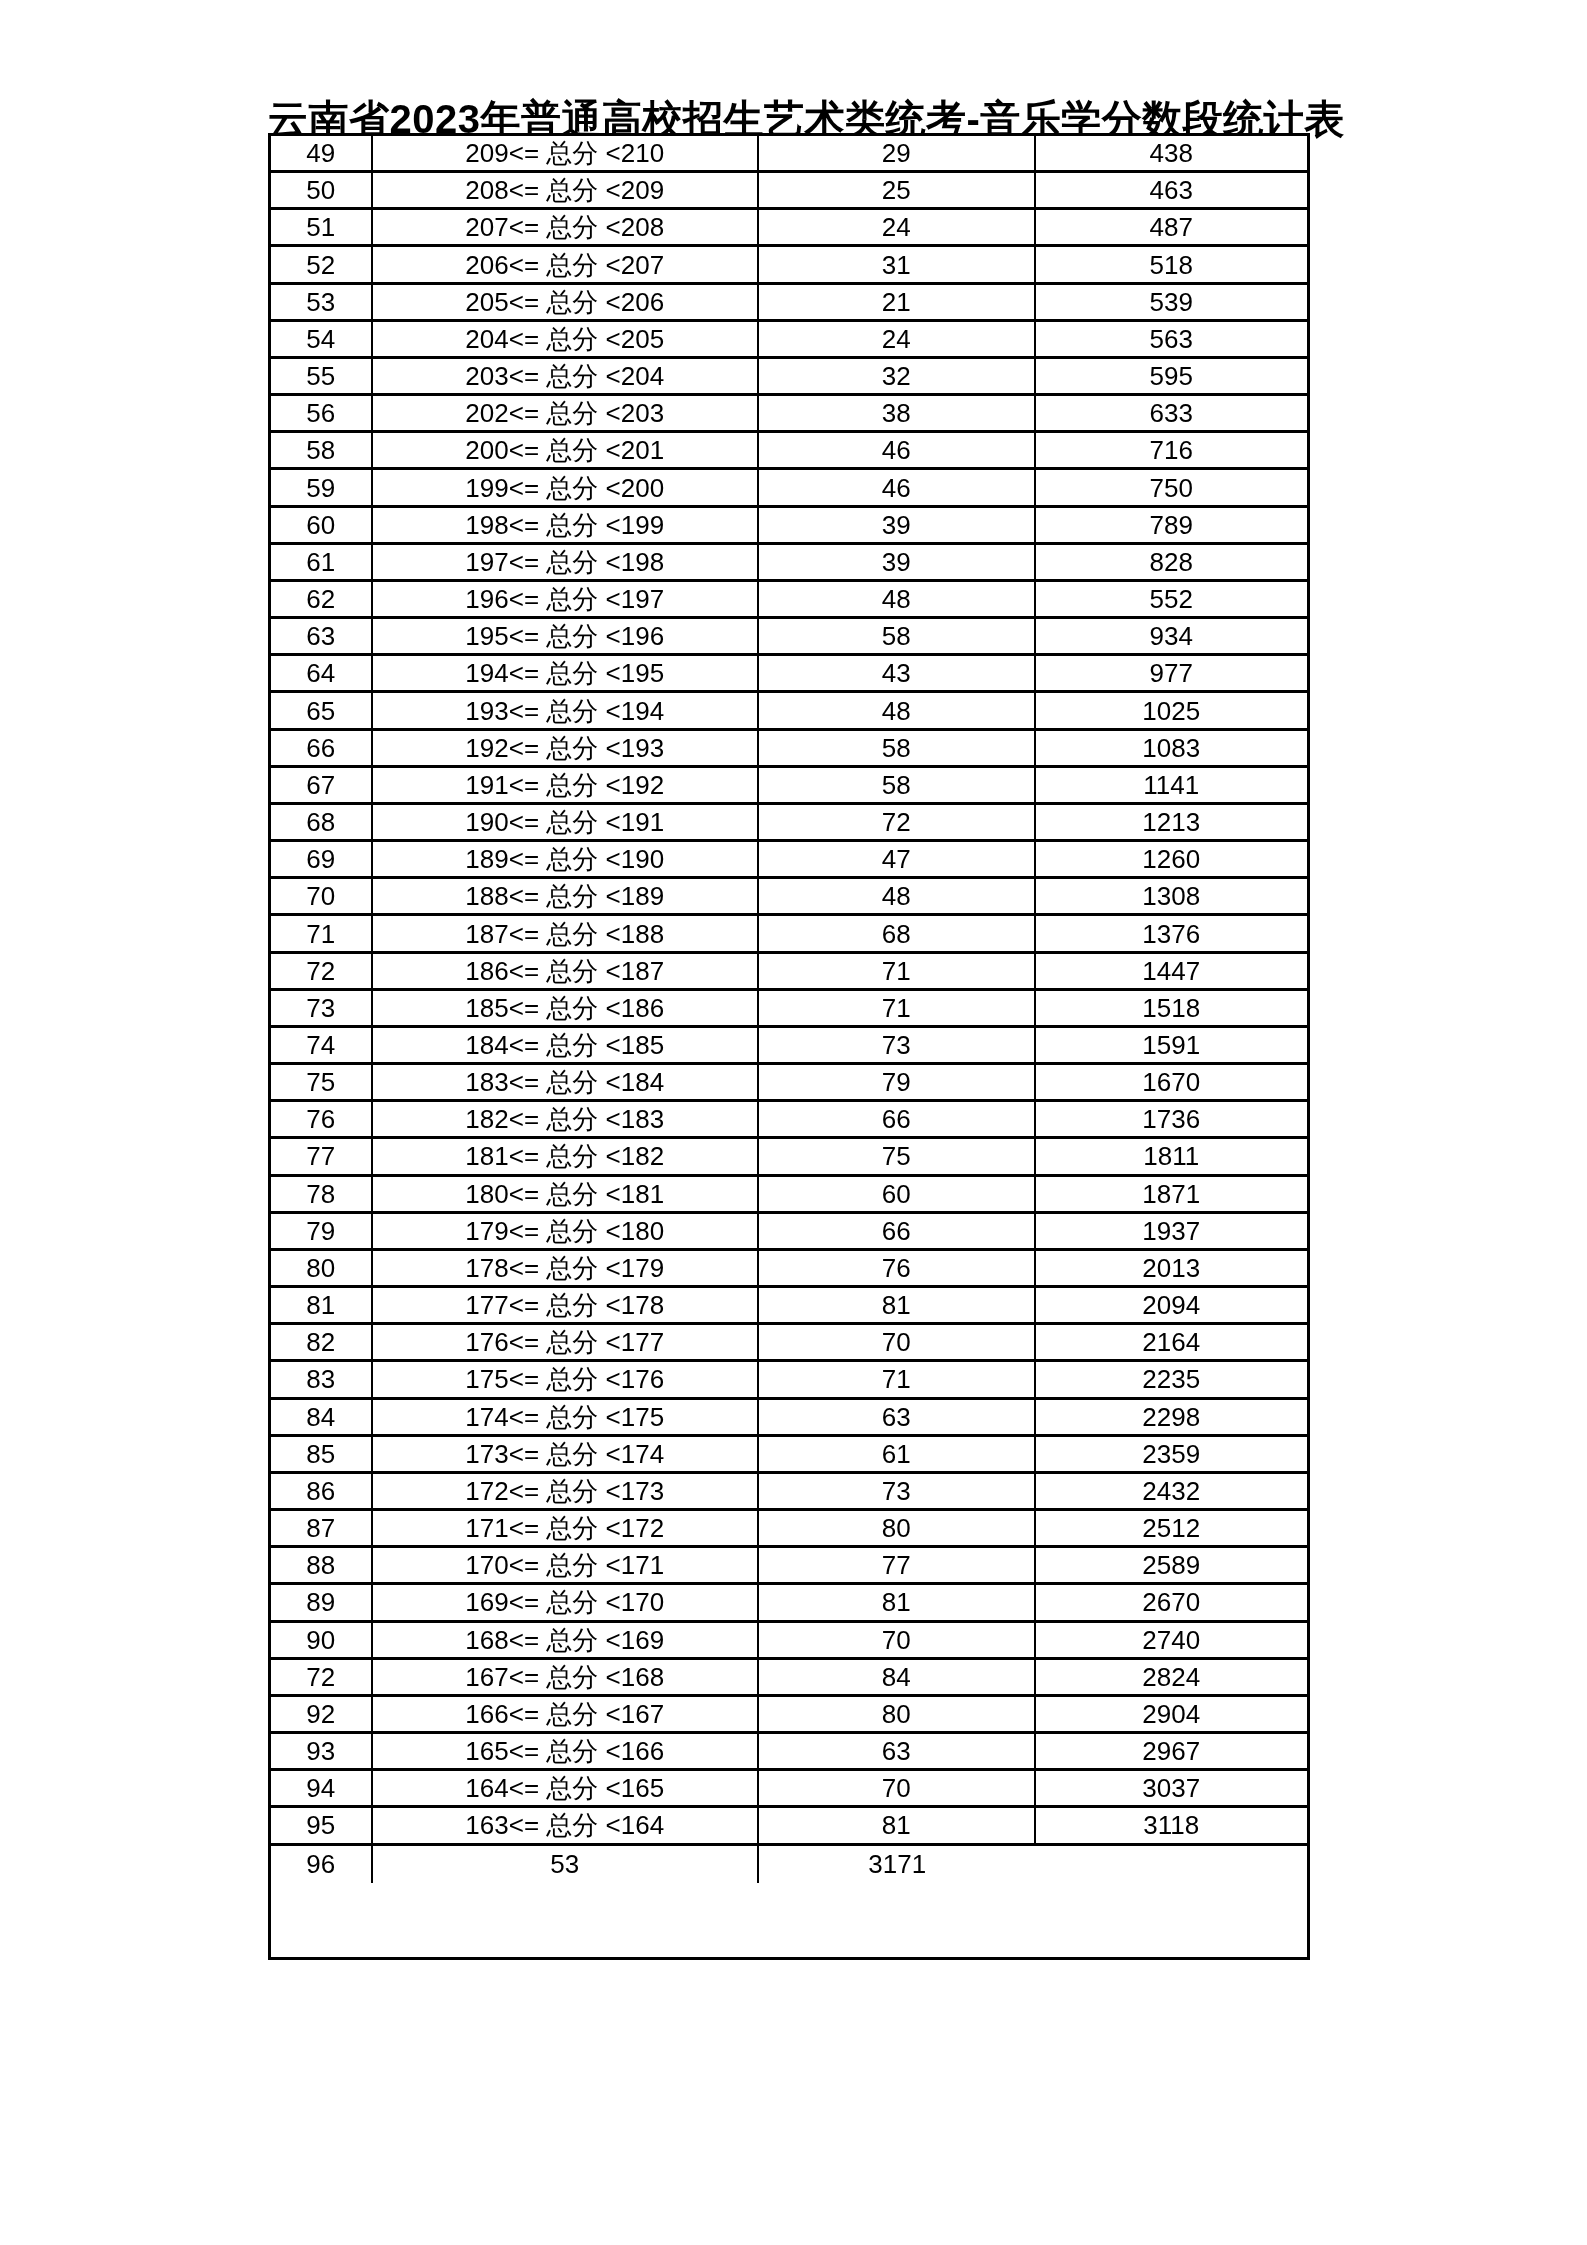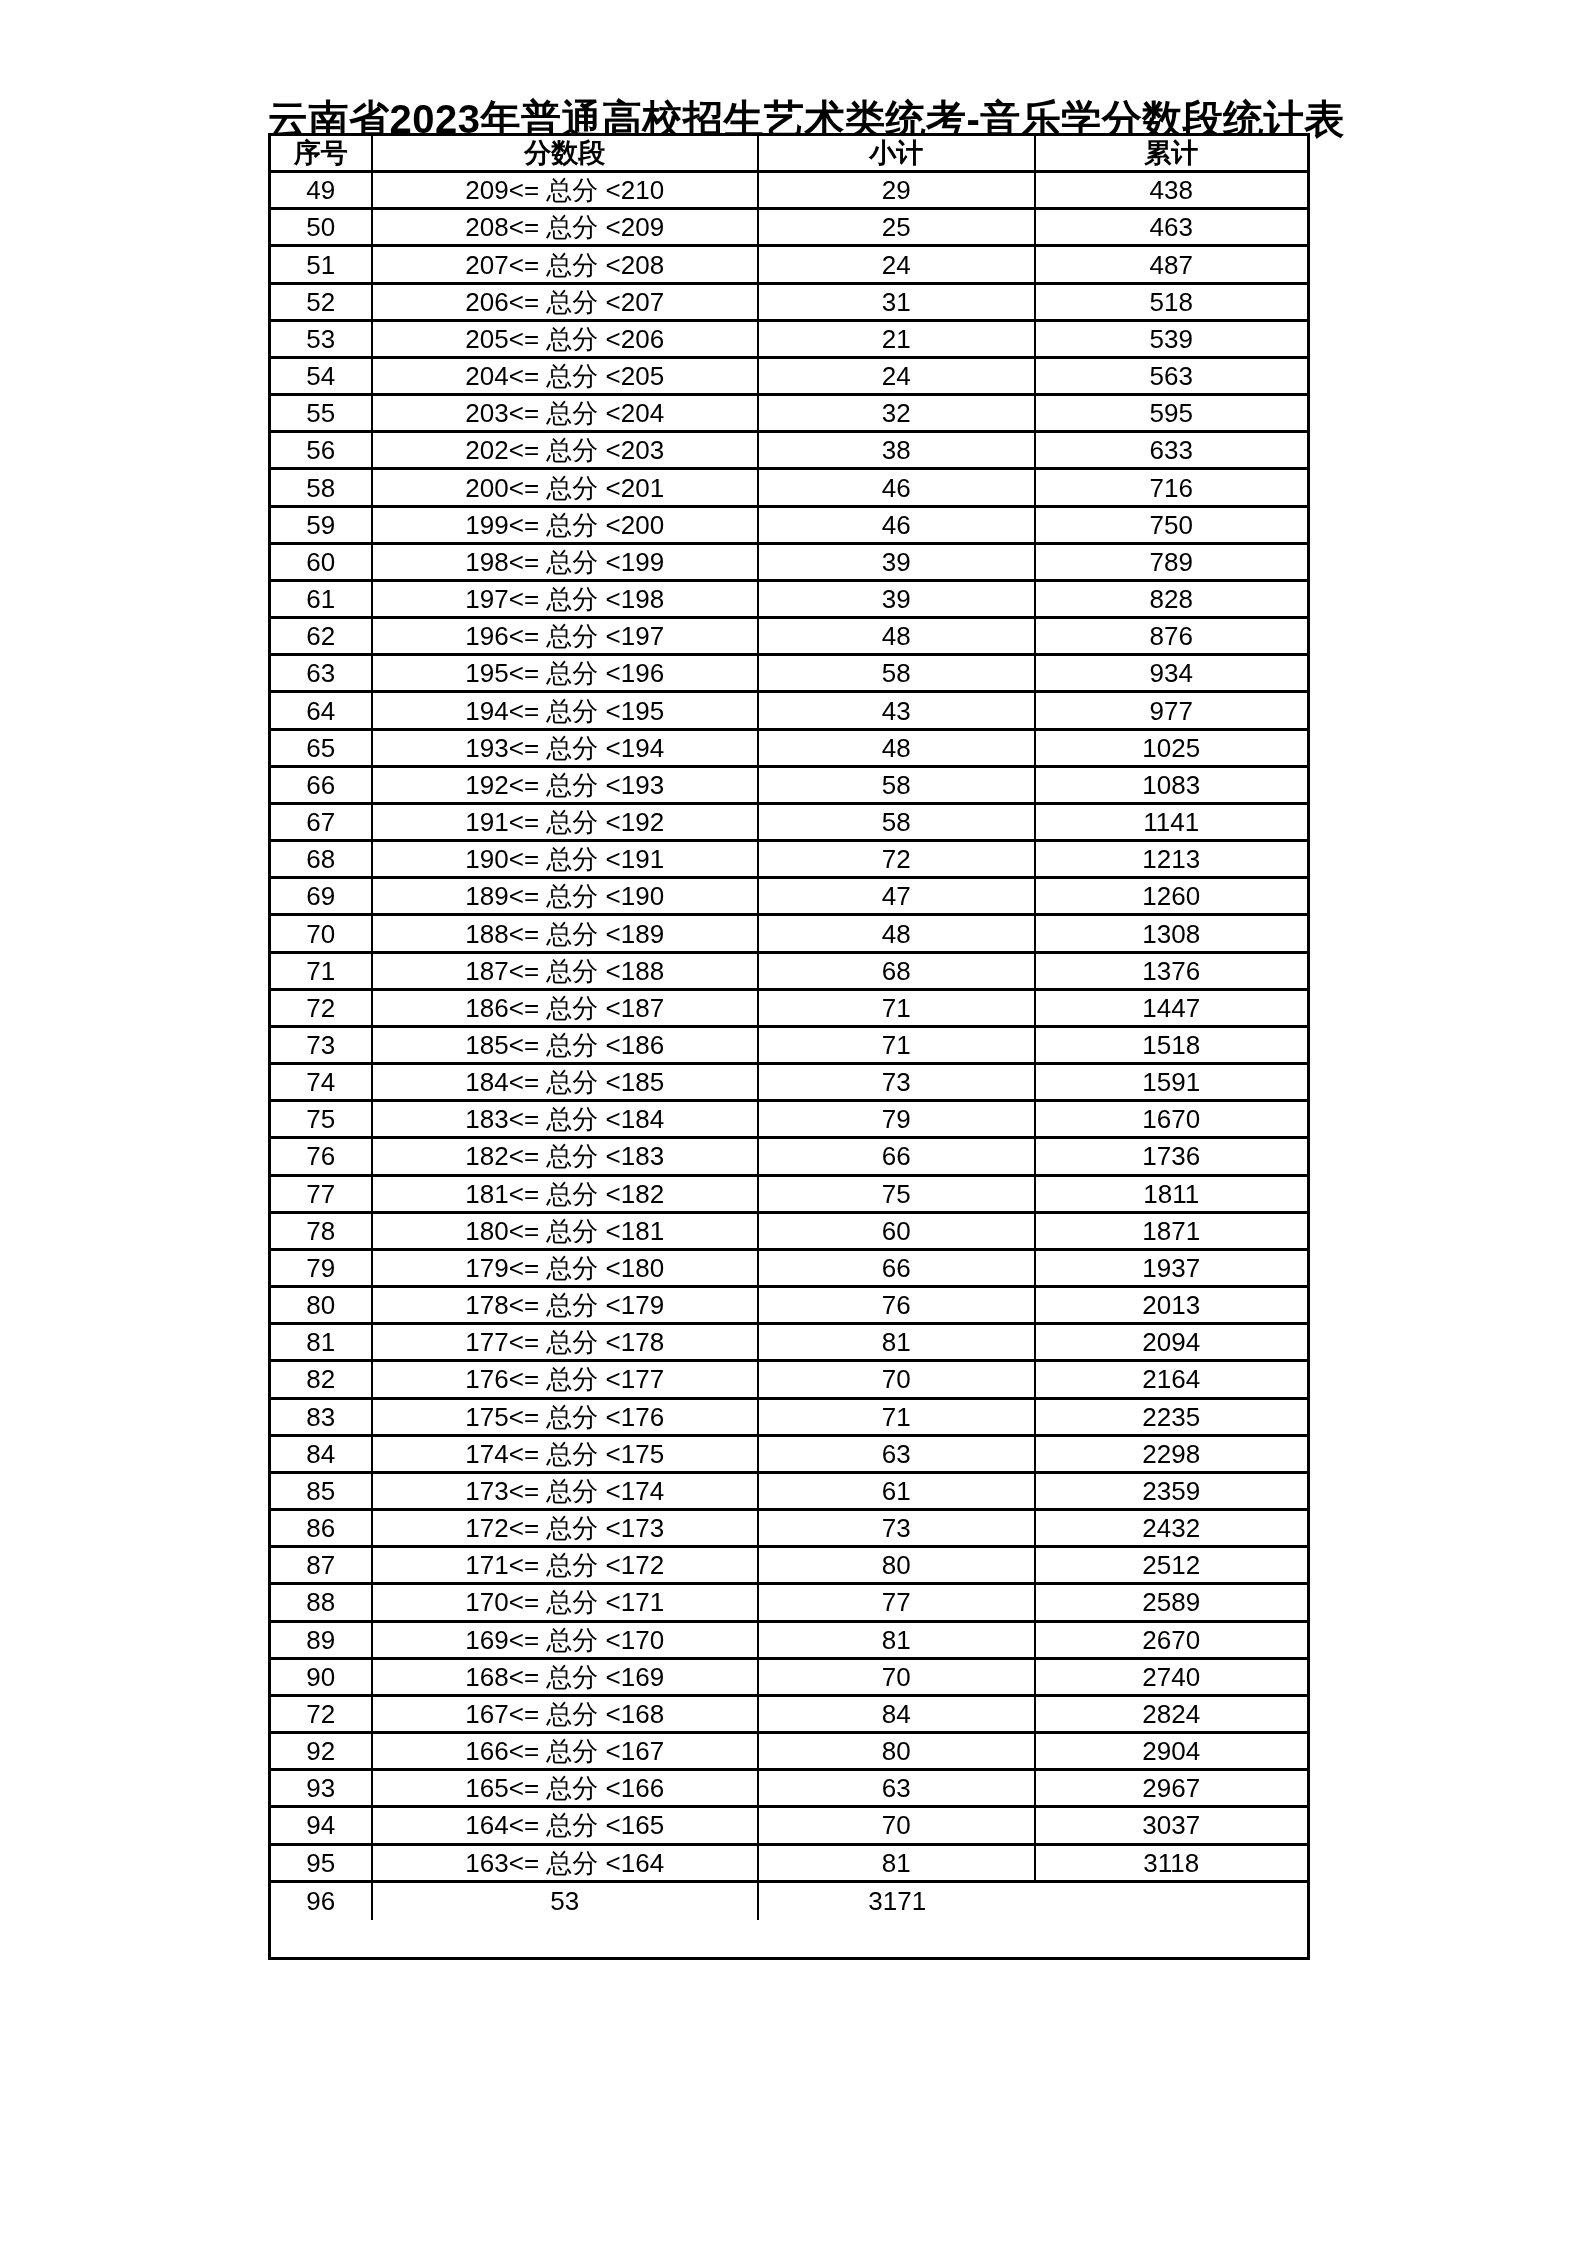--- a/index.html
+++ b/index.html
@@ -55,26 +55,20 @@
     font-weight: bold;
     font-size: 27px;
   }
 </style>
 </head>
 <body>
 
 <div class="page-title">云南省2023年普通高校招生艺术类统考-音乐学分数段统计表</div>
 
 <div class="score-table">
-  <div class="trow header-row">
-    <div class="tcell">序号</div>
-    <div class="tcell">分数段</div>
-    <div class="tcell">小计</div>
-    <div class="tcell">累计</div>
-  </div>
 
   <div class="trow">
     <div class="tcell">49</div>
     <div class="tcell">209&lt;= 总分 &lt;210</div>
     <div class="tcell">29</div>
     <div class="tcell">438</div>
   </div>
 
   <div class="trow">
     <div class="tcell">50</div>
@@ -151,21 +145,21 @@
     <div class="tcell">61</div>
     <div class="tcell">197&lt;= 总分 &lt;198</div>
     <div class="tcell">39</div>
     <div class="tcell">828</div>
   </div>
 
   <div class="trow">
     <div class="tcell">62</div>
     <div class="tcell">196&lt;= 总分 &lt;197</div>
     <div class="tcell">48</div>
-    <div class="tcell">876</div>
+    <div class="tcell">552</div>
   </div>
 
   <div class="trow">
     <div class="tcell">63</div>
     <div class="tcell">195&lt;= 总分 &lt;196</div>
     <div class="tcell">58</div>
     <div class="tcell">934</div>
   </div>
 
   <div class="trow">

